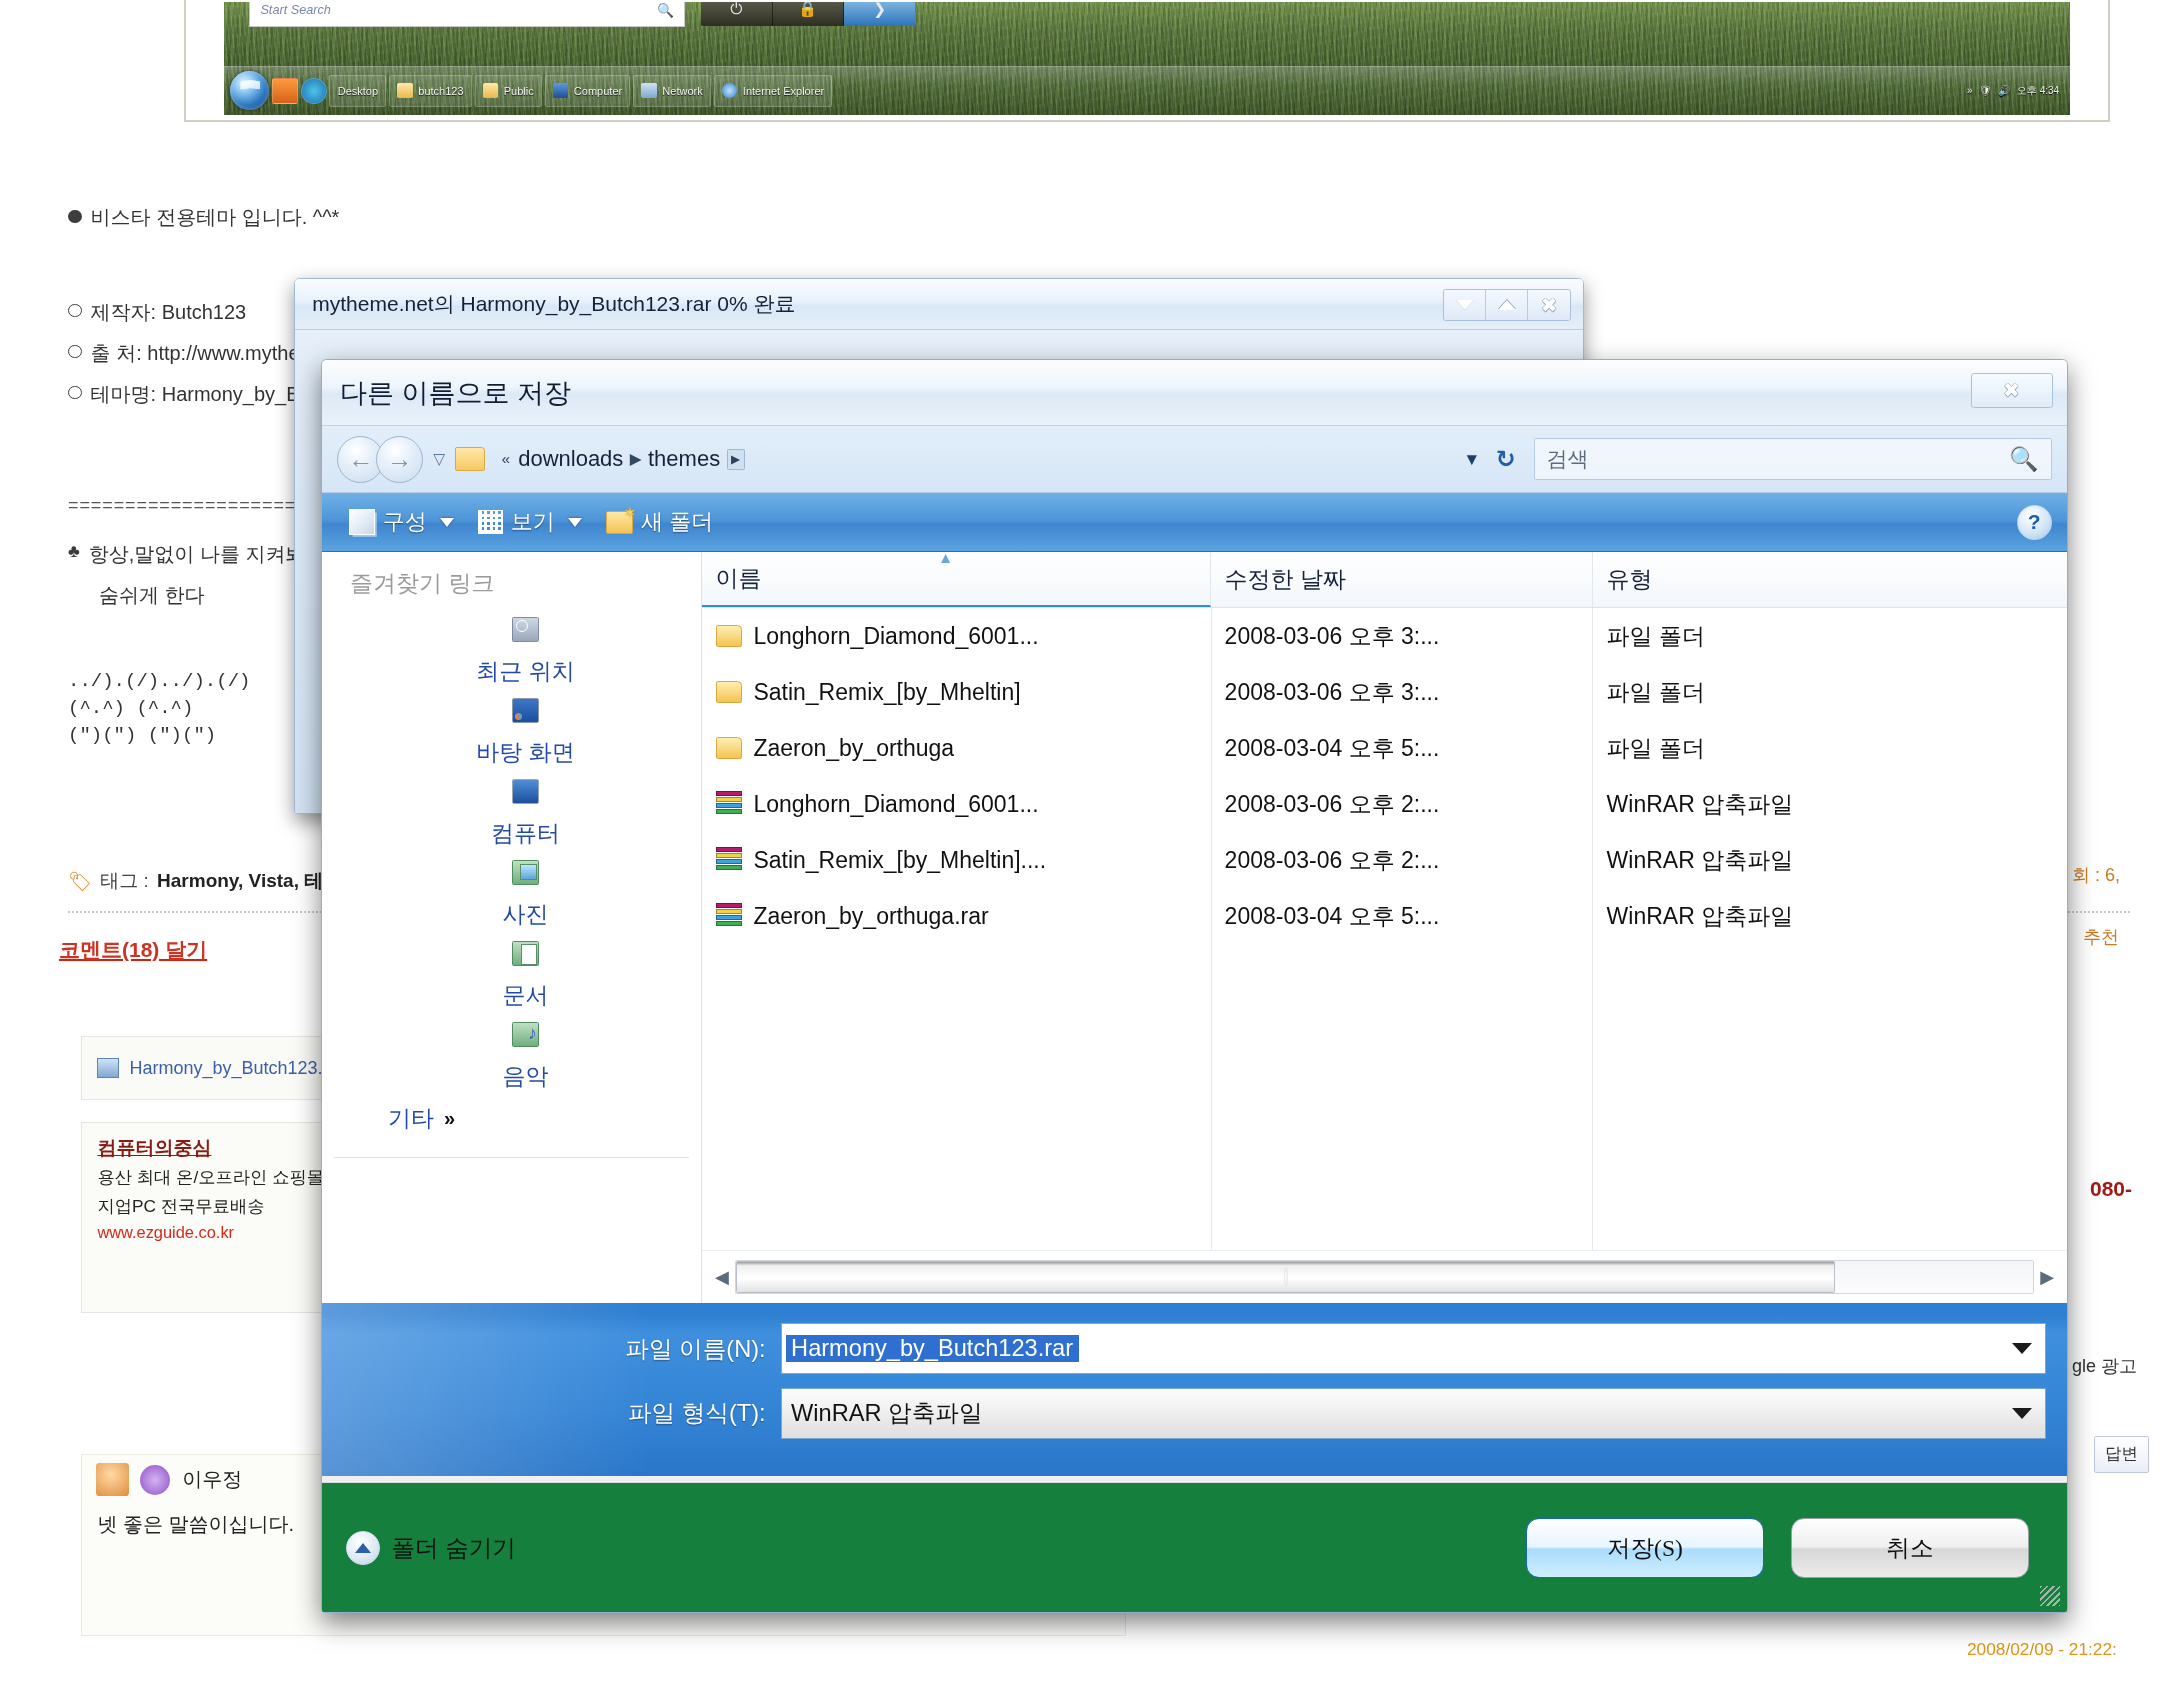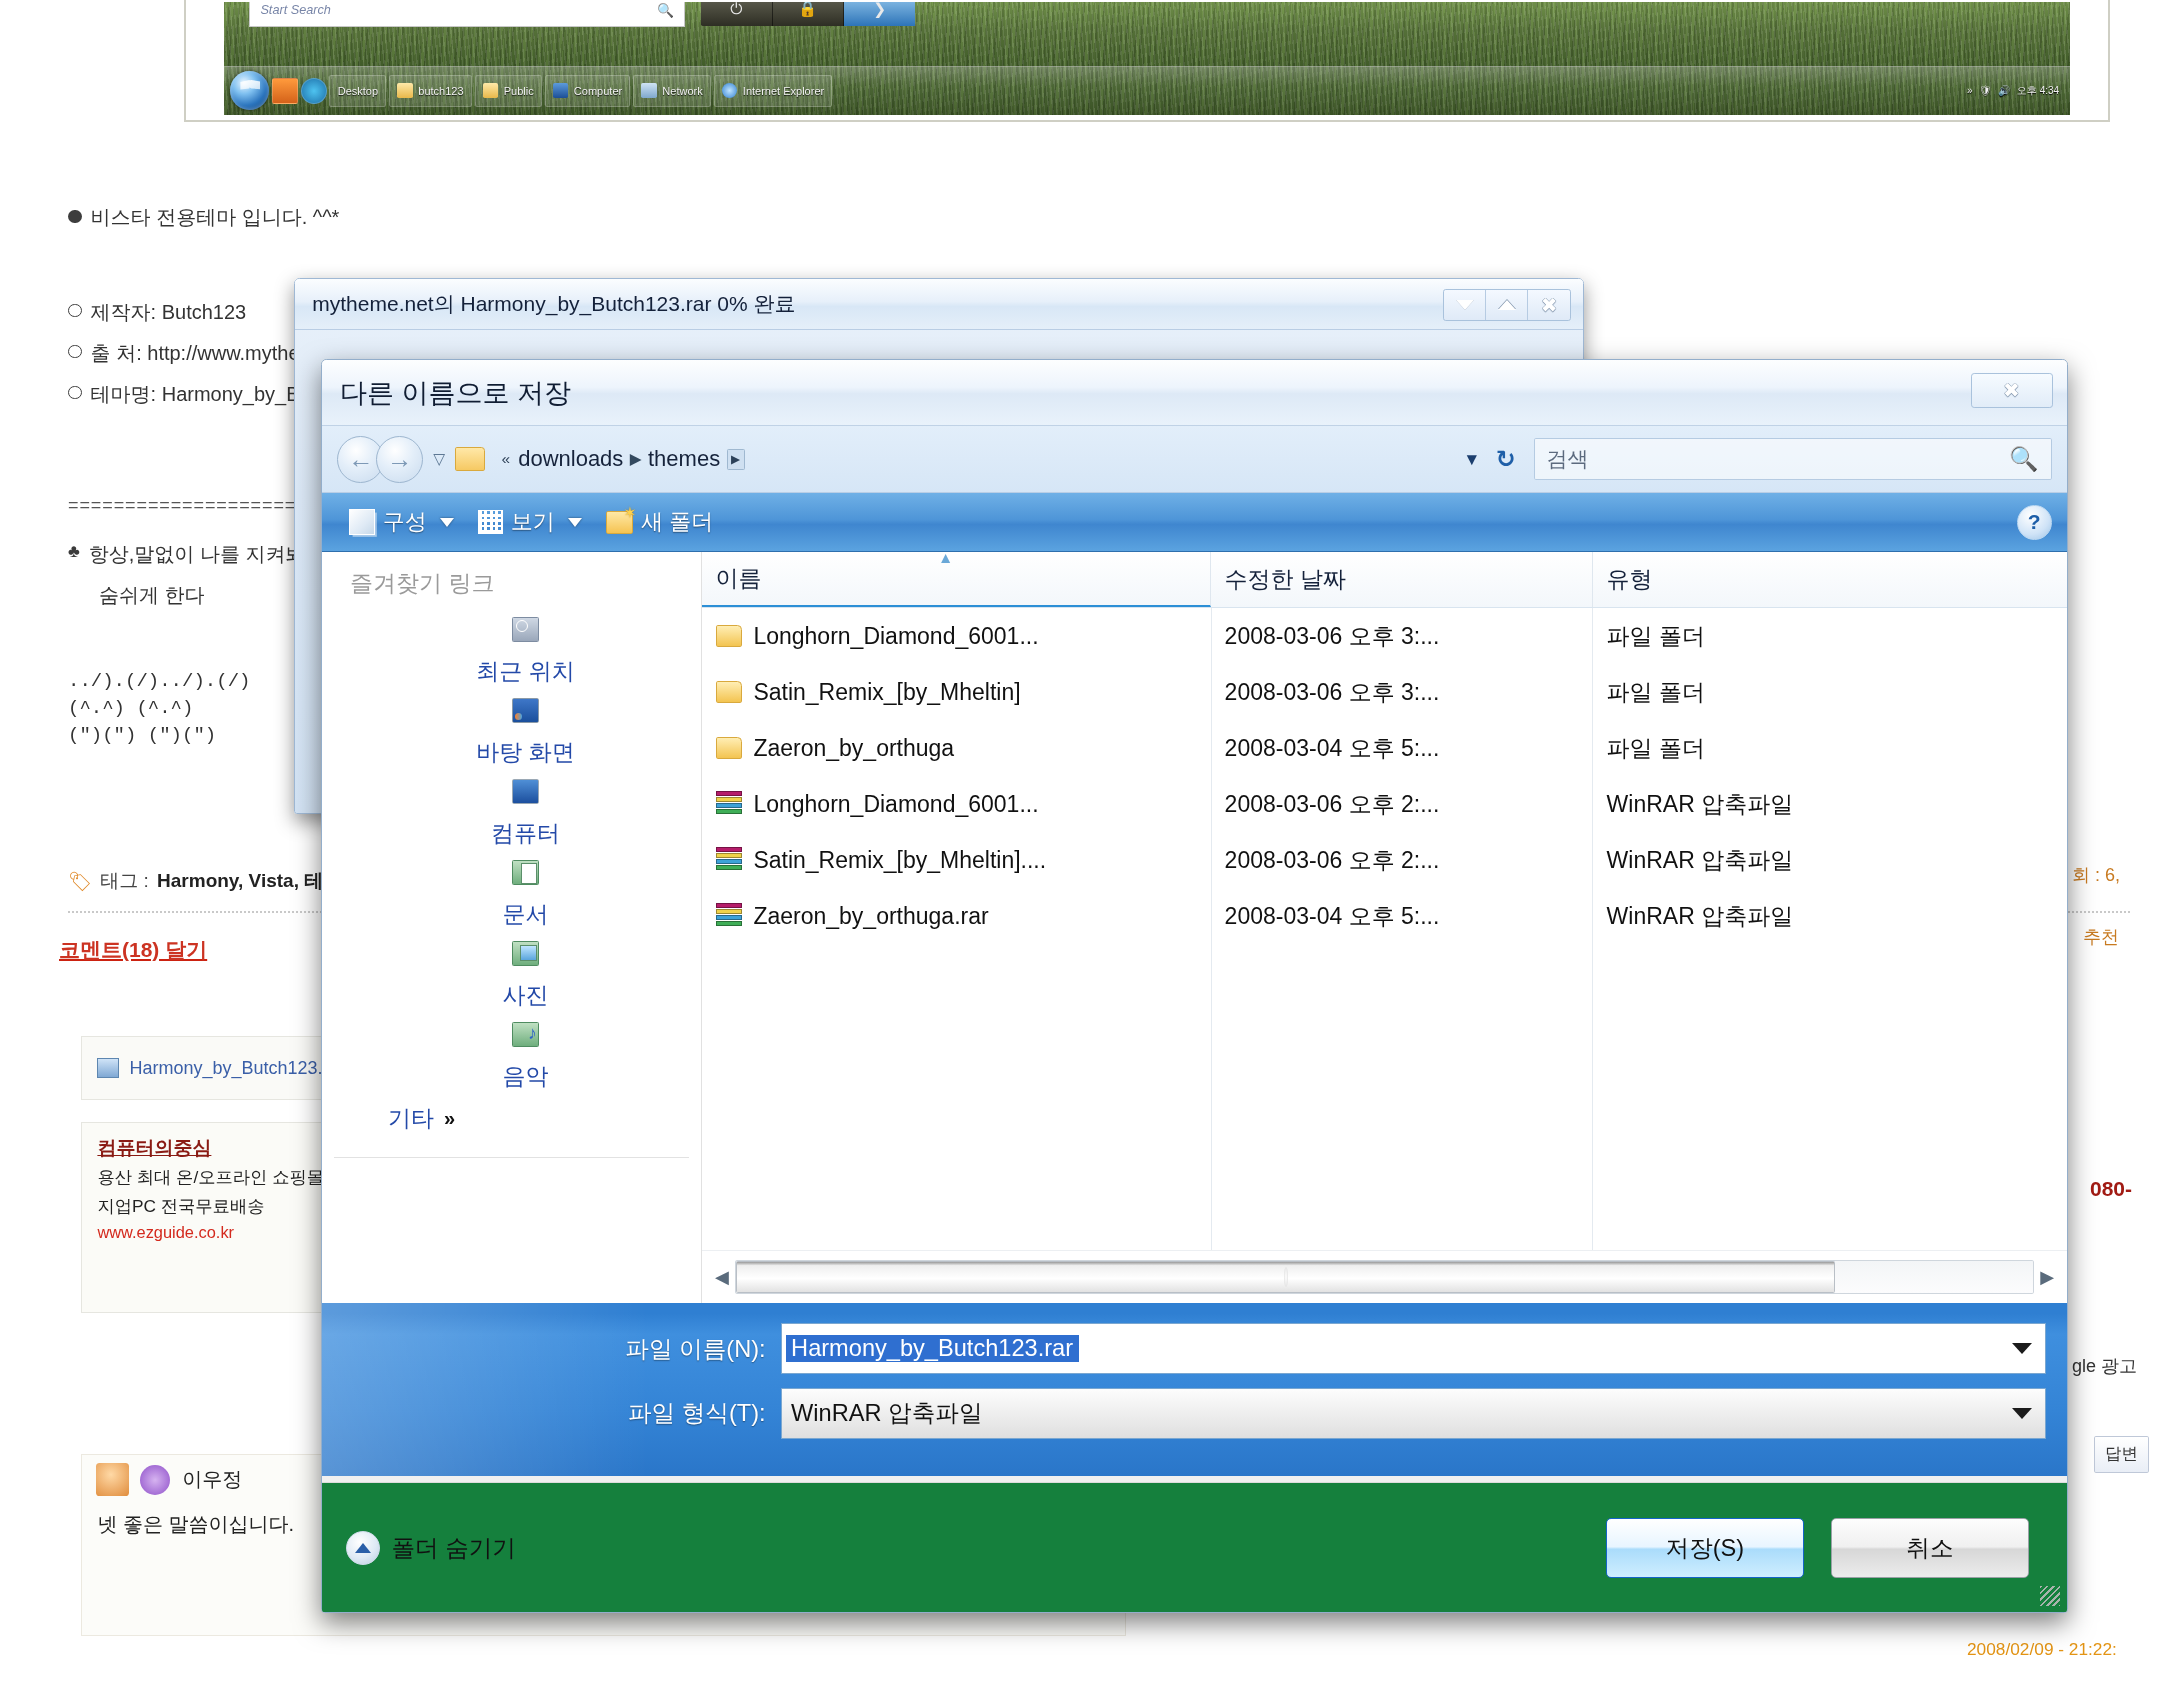--- a/index.html
+++ b/index.html
@@ -312,22 +312,22 @@
     display:flex; align-items:center; padding:0 23.6px; position:relative;margin-top:6px;
   }
   .hidefolders{ display:flex; align-items:center; gap:11.8px; }
   .hf-circle{ width:34px;height:34px;border-radius:50%;
      background:radial-gradient(circle at 40% 32%,#ffffff,#dfeaf5 55%,#b9cde0 100%);
      border:0.9px solid #cfdcea; display:flex;align-items:center;justify-content:center;}
   .hf-tri{ width:0;height:0;border-left:8.6px solid transparent;border-right:8.6px solid transparent;
      border-bottom:10.4px solid #2a5fa8;}
   .hf-lbl{ font-size:23.6px; color:#111; white-space:nowrap;}
   .btnrow{ margin-left:auto; display:flex; gap:27px; padding-right:14.5px;}
-  .btn{ width:198px; height:60px; border-radius:5px; display:flex; align-items:center;
-     justify-content:center; font-size:23.6px; color:#111; white-space:nowrap;}
+  .btn{ width:238px; height:60px; border-radius:13px; display:flex; align-items:center;
+     justify-content:center; font-size:23.6px; color:#111; white-space:nowrap;font-family:Liberation Serif, serif;}
   .btn.primary{ background:linear-gradient(180deg,#ffffff 0%,#e8f5ff 48%,#aadcfb 52%,#cfeeff 100%);
      border:1.8px solid #1464c8;}
   .btn.normal{ background:linear-gradient(180deg,#fdfdfd 0%,#f0f0f0 48%,#d7d7d7 52%,#ececec 100%);
      border:1.4px solid #9aa0a6;}
   .resizer{ position:absolute; right:7.3px; bottom:6.4px; width:20px; height:20px;
      background:
        repeating-linear-gradient(135deg,#b9b9b9 0 1.8px,transparent 1.8px 4.5px);
      opacity:.9;}
 </style>
 </head>
@@ -537,26 +537,26 @@
       </div>
       <div class="nav-item">
         <span class="nav-ic ic-desktop"></span>
         <span class="lbl">바탕 화면</span>
       </div>
       <div class="nav-item">
         <span class="nav-ic ic-computer"></span>
         <span class="lbl">컴퓨터</span>
       </div>
       <div class="nav-item">
+        <span class="nav-ic ic-pics"></span>
+        <span class="lbl">사진</span>
+      </div>
+      <div class="nav-item">
         <span class="nav-ic ic-docs"></span>
         <span class="lbl">문서</span>
-      </div>
-      <div class="nav-item">
-        <span class="nav-ic ic-pics"></span>
-        <span class="lbl">사진</span>
       </div>
       <div class="nav-item">
         <span class="nav-ic ic-music"></span>
         <span class="lbl">음악</span>
       </div>
       <div class="nav-more">
         <span class="lbl">기타</span>
         <span class="chev">»</span>
       </div>
 

